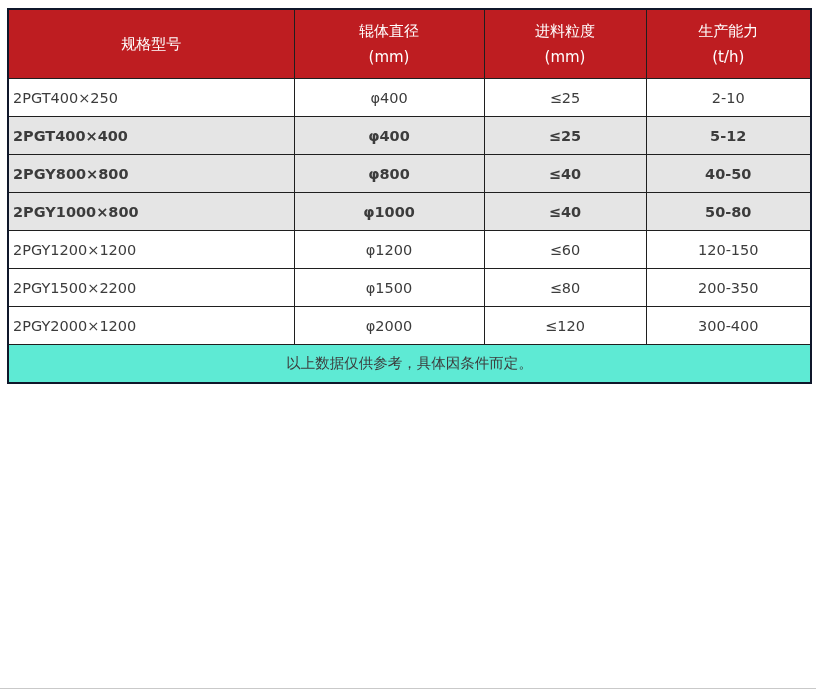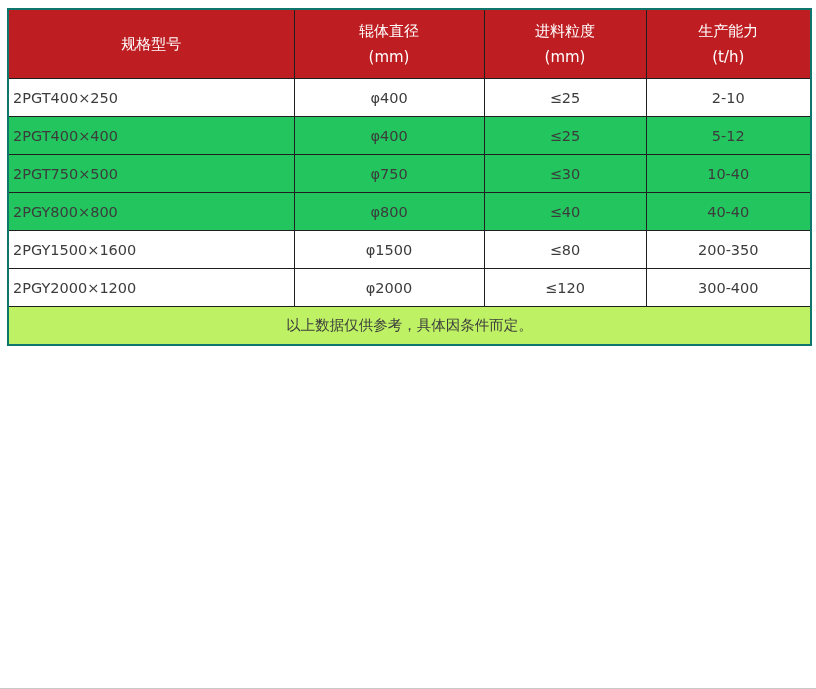--- a/index.html
+++ b/index.html
@@ -15,21 +15,21 @@
     background: #ffffff;
     border-bottom: 1px solid #c9c9c9;
     overflow: hidden;
   }
   .table-wrap {
     padding: 8px 6px 0 7px;
   }
   table.spec-table {
     width: 803px;
     border-collapse: collapse;
-    border: 2px solid #0f766e;
+    border: 2px solid #0f172a;
     table-layout: fixed;
   }
   table.spec-table th,
   table.spec-table td {
     border: 1px solid #1f1f1f;
     font-size: 14.5px;
     color: #3c3c3c;
     text-align: center;
     padding: 0;
     overflow: hidden;
@@ -45,29 +45,30 @@
   }
   .th-line {
     display: block;
     line-height: 26px;
   }
   table.spec-table tbody td {
     height: 37px;
     background: #ffffff;
   }
   table.spec-table tbody tr.alt td {
-    background: #22c55e;
+    background: #e5e5e5;
+    font-weight: bold;
   }
   table.spec-table tbody td.model-cell {
     text-align: left;
     padding-left: 4px;
   }
   table.spec-table tfoot td {
     height: 37px;
-    background: #bef264;
+    background: #5eead4;
     text-align: center;
     font-size: 14.5px;
   }
   col.c1 { width: 286px; }
   col.c2 { width: 190px; }
   col.c3 { width: 162px; }
   col.c4 { width: 165px; }
 </style>
 </head>
 <body>
@@ -107,33 +108,39 @@
             <td>≤25</td>
             <td>2-10</td>
           </tr>
           <tr class="alt">
             <td class="model-cell">2PGT400×400</td>
             <td>φ400</td>
             <td>≤25</td>
             <td>5-12</td>
           </tr>
           <tr class="alt">
-            <td class="model-cell">2PGT750×500</td>
-            <td>φ750</td>
-            <td>≤30</td>
-            <td>10-40</td>
-          </tr>
-          <tr class="alt">
             <td class="model-cell">2PGY800×800</td>
             <td>φ800</td>
             <td>≤40</td>
-            <td>40-40</td>
+            <td>40-50</td>
+          </tr>
+          <tr class="alt">
+            <td class="model-cell">2PGY1000×800</td>
+            <td>φ1000</td>
+            <td>≤40</td>
+            <td>50-80</td>
           </tr>
           <tr>
-            <td class="model-cell">2PGY1500×1600</td>
+            <td class="model-cell">2PGY1200×1200</td>
+            <td>φ1200</td>
+            <td>≤60</td>
+            <td>120-150</td>
+          </tr>
+          <tr>
+            <td class="model-cell">2PGY1500×2200</td>
             <td>φ1500</td>
             <td>≤80</td>
             <td>200-350</td>
           </tr>
           <tr>
             <td class="model-cell">2PGY2000×1200</td>
             <td>φ2000</td>
             <td>≤120</td>
             <td>300-400</td>
           </tr>

